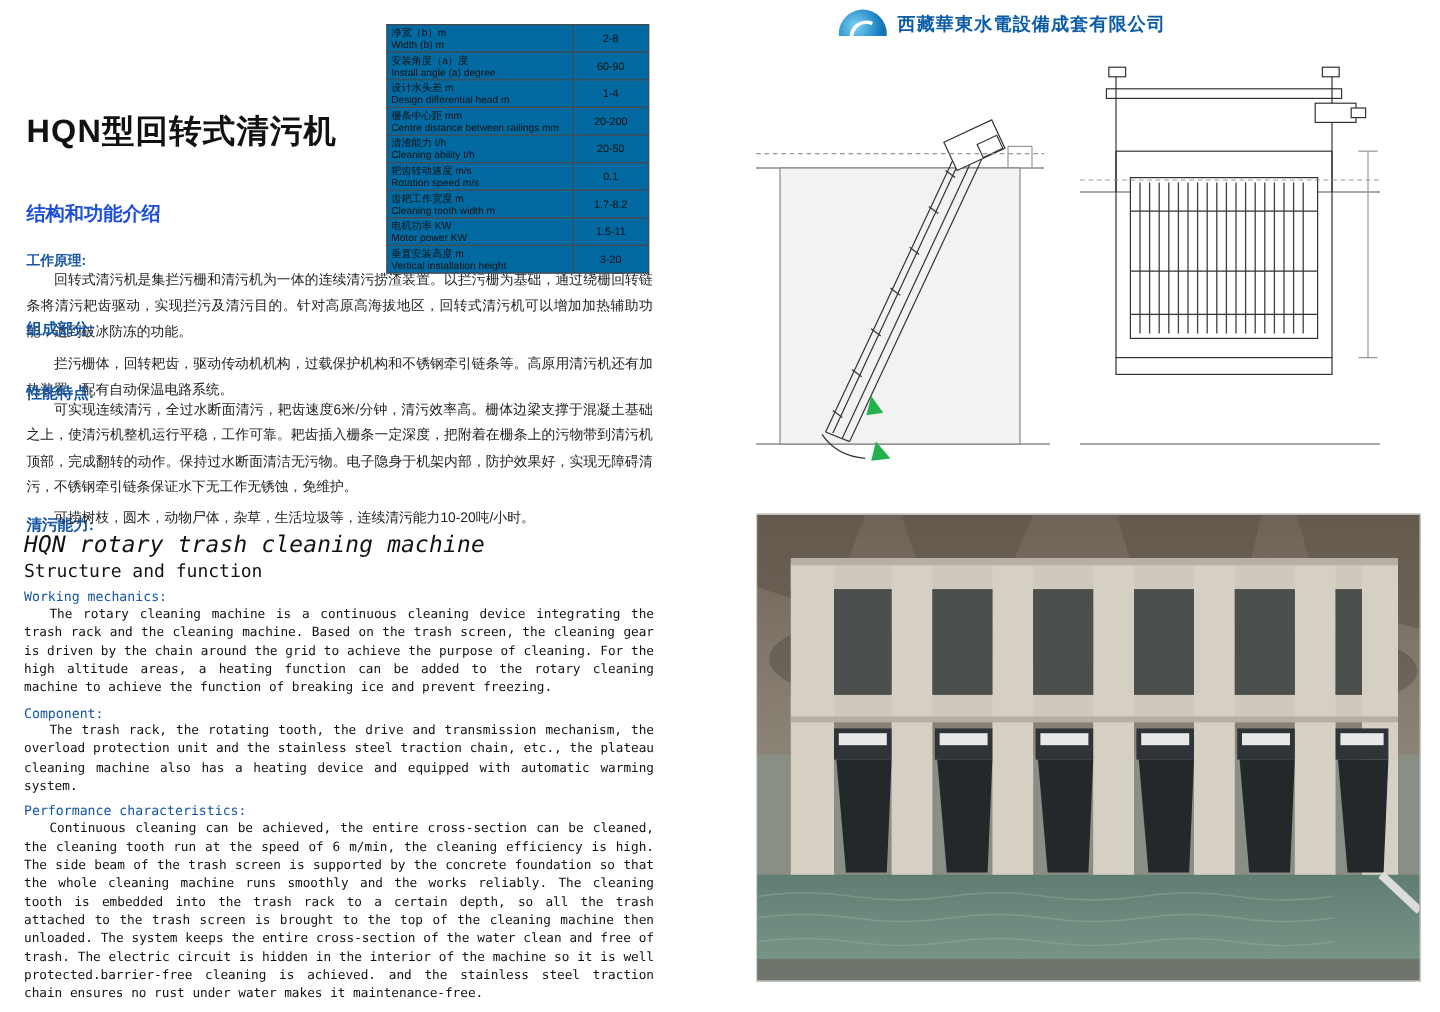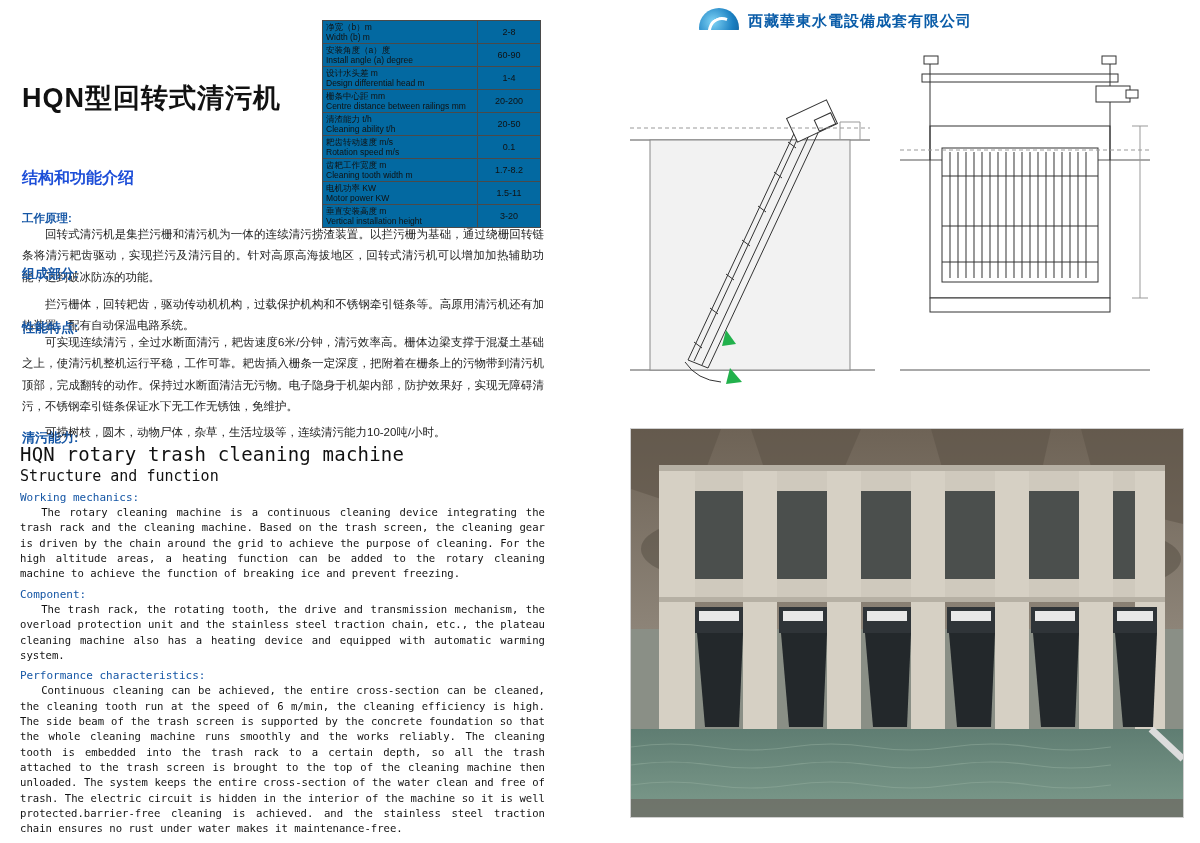--- a/index.html
+++ b/index.html
@@ -23,36 +23,36 @@
     content:"";position:absolute;left:8px;top:9px;width:24px;height:22px;
     border:3px solid #ffffff;border-radius:50% 50% 50% 50%/60% 60% 40% 40%;
     border-right-color:transparent;transform:rotate(-25deg);
   }
   .brand-text{line-height:1.25;text-align:left;}
   .brand-cn{font-size:15px;font-weight:bold;color:#0a5ca8;letter-spacing:1px;}
   .brand-en{font-size:10px;color:#0a5ca8;letter-spacing:.2px;}
 
   
   .title-cn{
-    position:absolute;left:22px;top:80px;font-size:27px;font-weight:bold;
+    position:absolute;left:22px;top:91px;font-size:27px;font-weight:bold;
     letter-spacing:1px;color:#111;
   }
   .subtitle-cn{
     position:absolute;left:22px;top:168px;font-size:16px;font-weight:bold;color:#1d4ed8;
   }
   .cn-block{position:absolute;left:22px;width:522px;font-size:11.5px;line-height:1.85;color:#222;}
   .cn-head{color:#1556a5;font-weight:bold;font-size:13px;}
   .cn-para{text-indent:2em;text-align:justify;}
 
   
   .en-wrap{
     position:absolute;left:20px;top:443px;width:525px;
     font-family:"DejaVu Sans Mono","Liberation Mono",monospace;
   }
-  .en-title{font-size:19px;color:#111;letter-spacing:.2px;}
+  .en-title{font-size:19px;color:#111;letter-spacing:.2px;font-style:italic;}
   .en-sub{font-size:15px;color:#111;margin-top:2px;}
   .en-head{color:#1556a5;font-size:11px;margin-top:6px;}
   .en-para{font-size:10.6px;line-height:1.45;text-align:justify;color:#111;margin-top:1px;}
   .en-indent{text-indent:2em;}
 
   
   .spec{
     position:absolute;left:322px;top:20px;border-collapse:collapse;
     background:#0369a1;
   }

